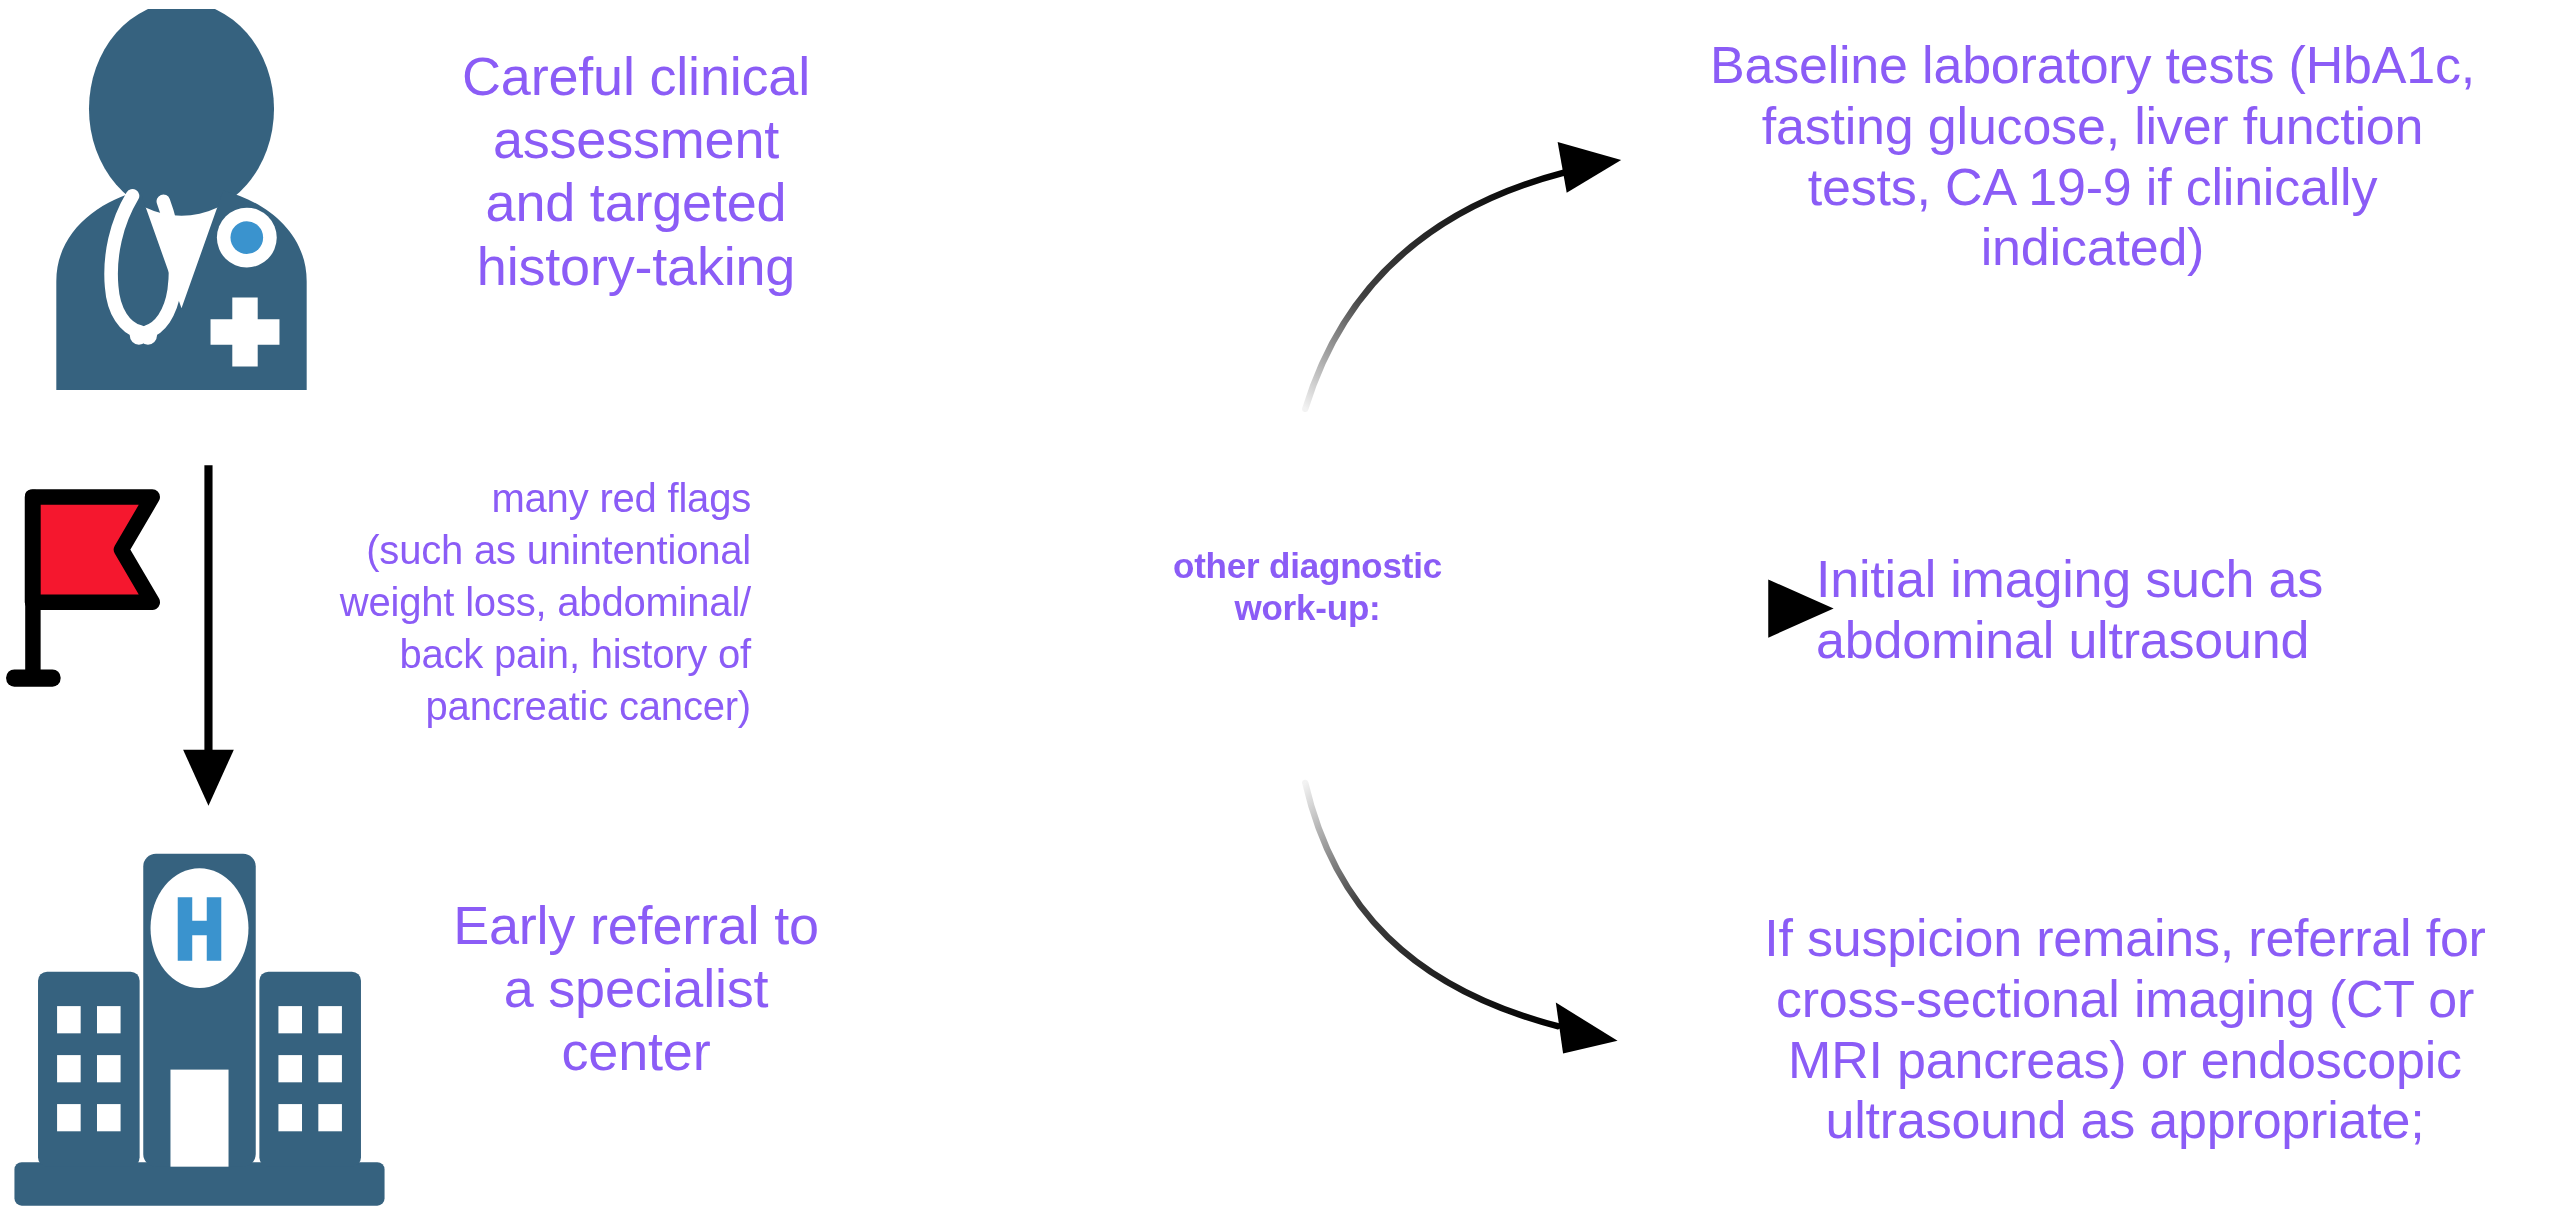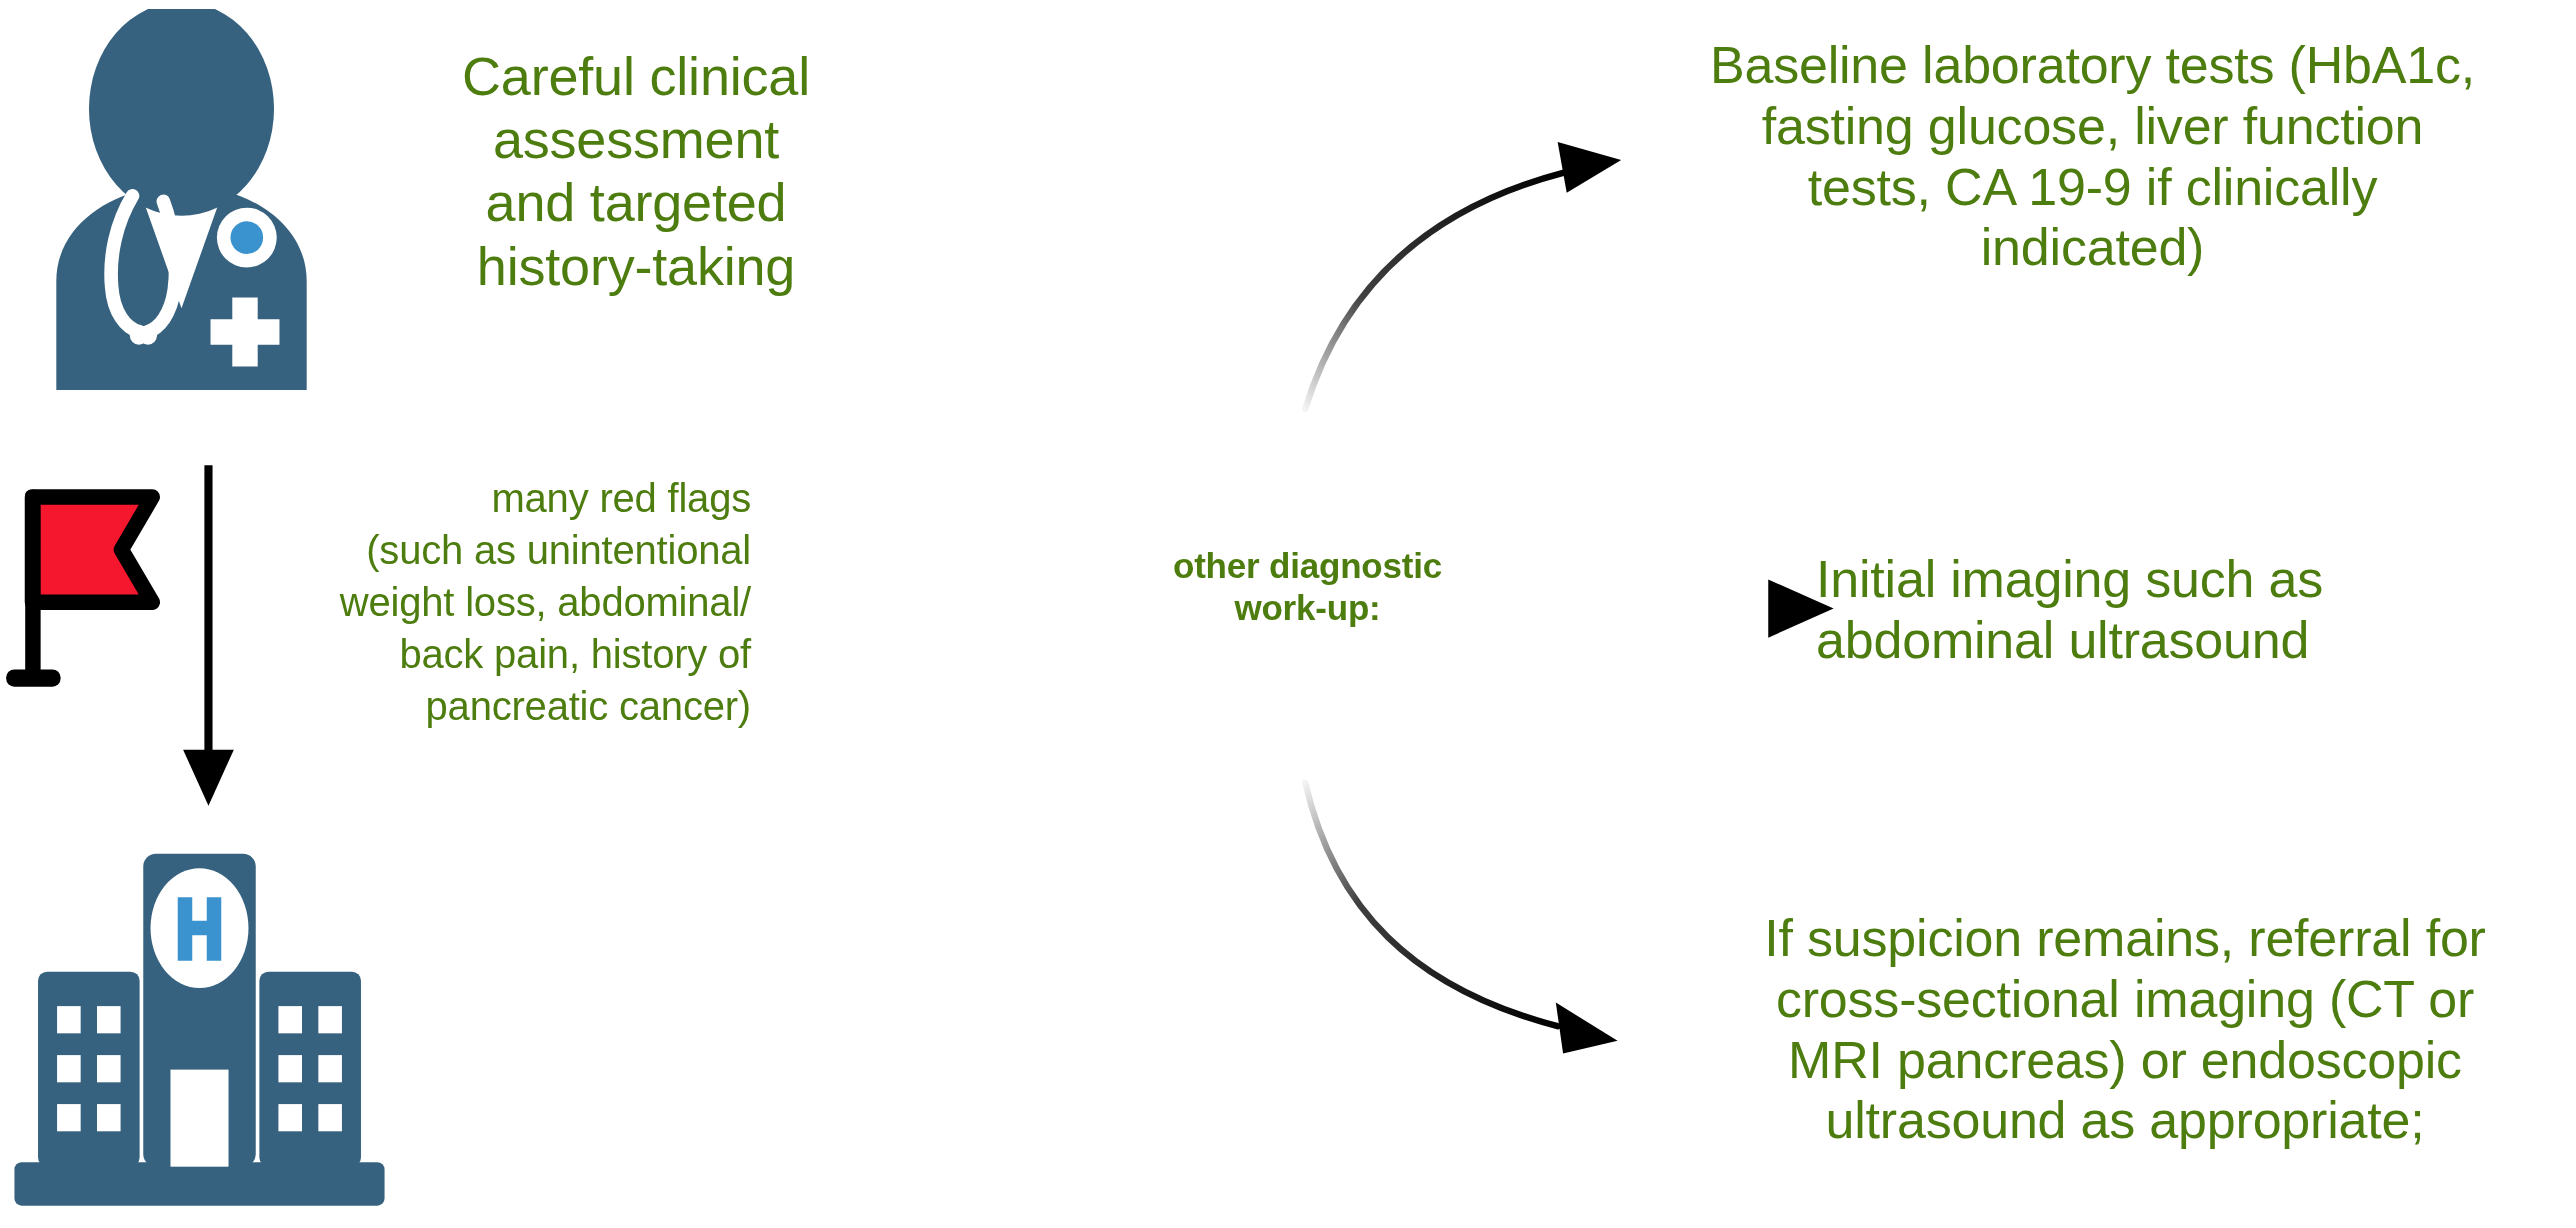--- a/index.html
+++ b/index.html
@@ -18,21 +18,21 @@
     position: relative;
     width: 2576px;
     height: 1229px;
     background: #ffffff;
   }
   .abs { position: absolute; }
 
   
   .tx {
     position: absolute;
-    color: #4d7c0f;
+    color: #8b5cf6;
     font-weight: 400;
     line-height: 1.17;
     white-space: pre-line;
     letter-spacing: -0.2px;
   }
   .tx-center { text-align: center; }
   .tx-left   { text-align: left; }
 
   #txt-clinical-assessment {
     left: 400px; top: 45px; width: 472px;
@@ -174,20 +174,23 @@
 
       <rect x="297" y="208" width="26" height="30" fill="#ffffff"></rect>
       <rect x="341" y="208" width="26" height="30" fill="#ffffff"></rect>
       <rect x="297" y="262" width="26" height="30" fill="#ffffff"></rect>
       <rect x="341" y="262" width="26" height="30" fill="#ffffff"></rect>
       <rect x="297" y="316" width="26" height="30" fill="#ffffff"></rect>
       <rect x="341" y="316" width="26" height="30" fill="#ffffff"></rect>
     </svg>
   </div>
 
+  <div class="tx tx-center" id="txt-early-referral">Early referral to
+a specialist
+center</div>
 
   <div class="tx tx-center" id="txt-workup-label">other diagnostic
 work-up:</div>
 
   <div class="abs" id="arrows-workup">
     <svg viewBox="0 0 640 1080" width="581" height="981" xmlns="http://www.w3.org/2000/svg">
       <defs>
         <linearGradient id="taperUp" x1="0" y1="1" x2="1" y2="0">
           <stop offset="0%" stop-color="#000000" stop-opacity="0.05"></stop>
           <stop offset="35%" stop-color="#000000" stop-opacity="0.75"></stop>

